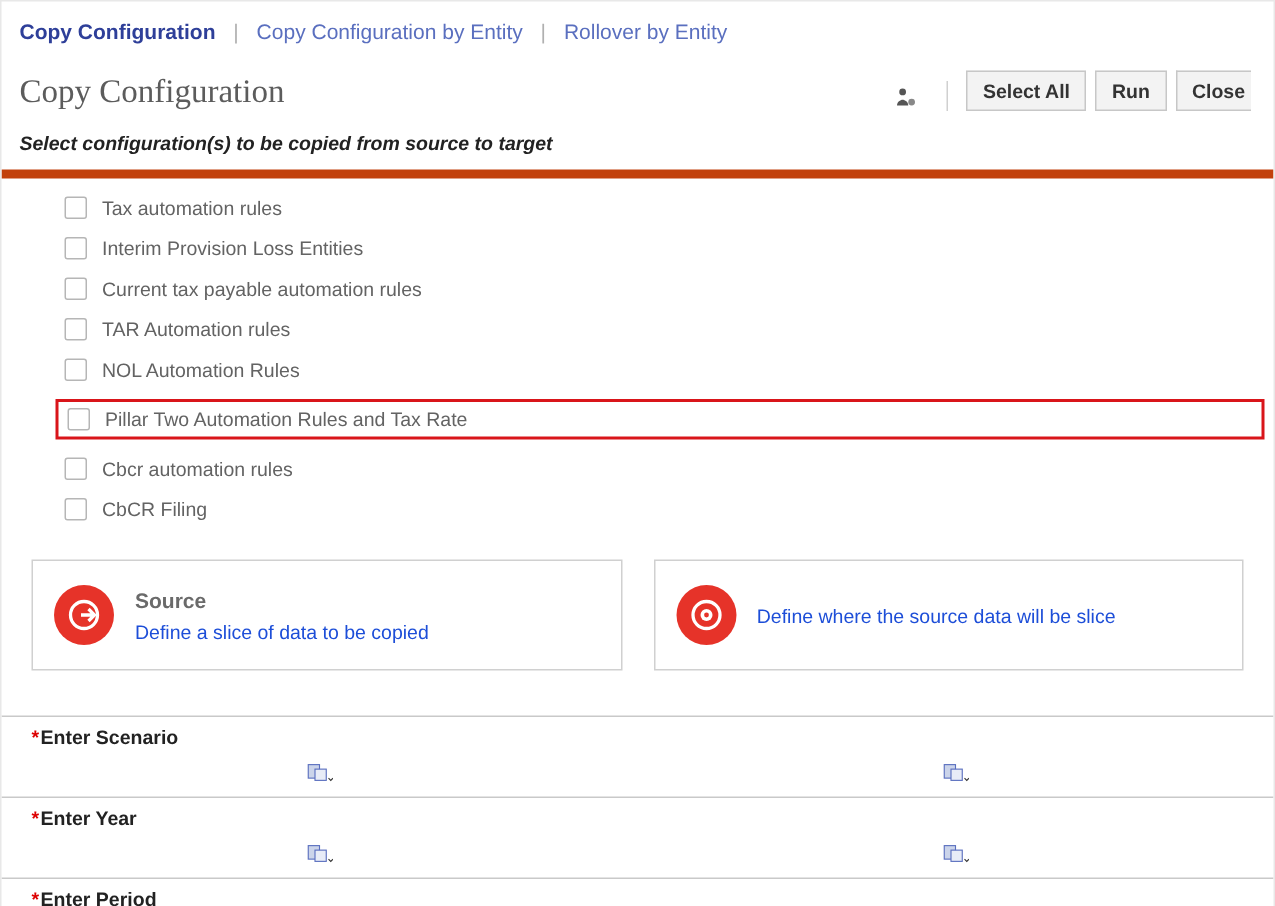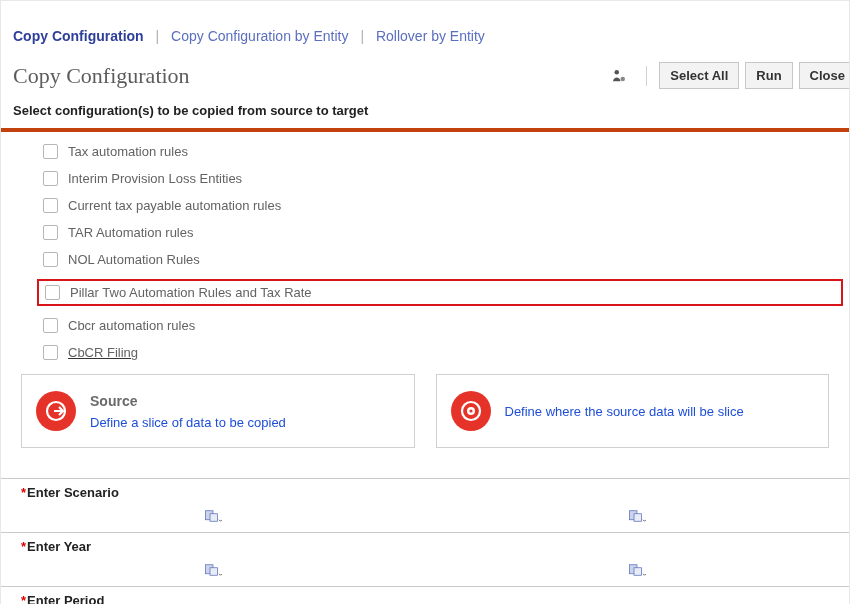--- a/index.html
+++ b/index.html
@@ -11,21 +11,21 @@
     width: 850px;
     background: #fff;
   }
   .container {
     border: 1px solid #e8e8e8;
     min-height: 604px;
     position: relative;
     overflow: hidden;
   }
   .tab-bar {
-    padding: 27px 12px 8px 12px;
+    padding: 12px 12px 8px 12px;
     font-size: 14px;
   }
   .tab {
     color: #5a6fbf;
     cursor: pointer;
   }
   .tab.active {
     font-weight: 700;
     color: #2e3f99;
   }
@@ -39,23 +39,23 @@
     padding: 10px 0 6px 12px;
   }
   .page-title {
     font-family: Georgia, 'Times New Roman', serif;
     font-size: 22px;
     color: #5c5c5c;
     flex: 1;
   }
   .header-actions {
     display: flex;
-    align-items: center;
+    align-items: flex-end;
     gap: 6px;
-    padding-right: 0;
+    padding-right: 15px;
   }
   .people-icon {
     width: 18px;
     height: 18px;
     color: #555;
     margin-right: 6px;
   }
   .vdiv {
     width: 1px;
     height: 20px;
@@ -73,21 +73,22 @@
   }
   .btn.cut {
     border-right: none;
     padding-right: 4px;
   }
   .instr {
     font-weight: 700;
     font-size: 13px;
     color: #222;
     padding: 8px 12px 10px 12px;
-    border-bottom: 4px solid #c2410c;
+    border-bottom: 6px solid #c2410c;
+    font-style: italic;
   }
   .check-list {
     padding: 12px 6px 10px 42px;
   }
   .check-item {
     display: flex;
     align-items: center;
     margin-bottom: 12px;
   }
   .chk {
@@ -232,21 +233,21 @@
       <span class="chk-label">NOL Automation Rules</span>
     </div>
     <div class="check-item hl">
       <div class="chk"></div>
       <span class="chk-label">Pillar Two Automation Rules and Tax Rate</span>
     </div>
     <div class="check-item">
       <div class="chk"></div>
       <span class="chk-label">Cbcr automation rules</span>
     </div>
-    <div class="check-item" style="margin-bottom:4px;text-decoration:underline;">
+    <div class="check-item" style="margin-bottom:16px;">
       <div class="chk"></div>
       <span class="chk-label">CbCR Filing</span>
     </div>
   </div>
 
   <div class="panels">
     <div class="panel">
       <div class="panel-icon">
         <svg viewBox="0 0 24 24" fill="none" stroke="currentColor" stroke-width="2.2">
           <circle cx="12" cy="12" r="9"></circle>

